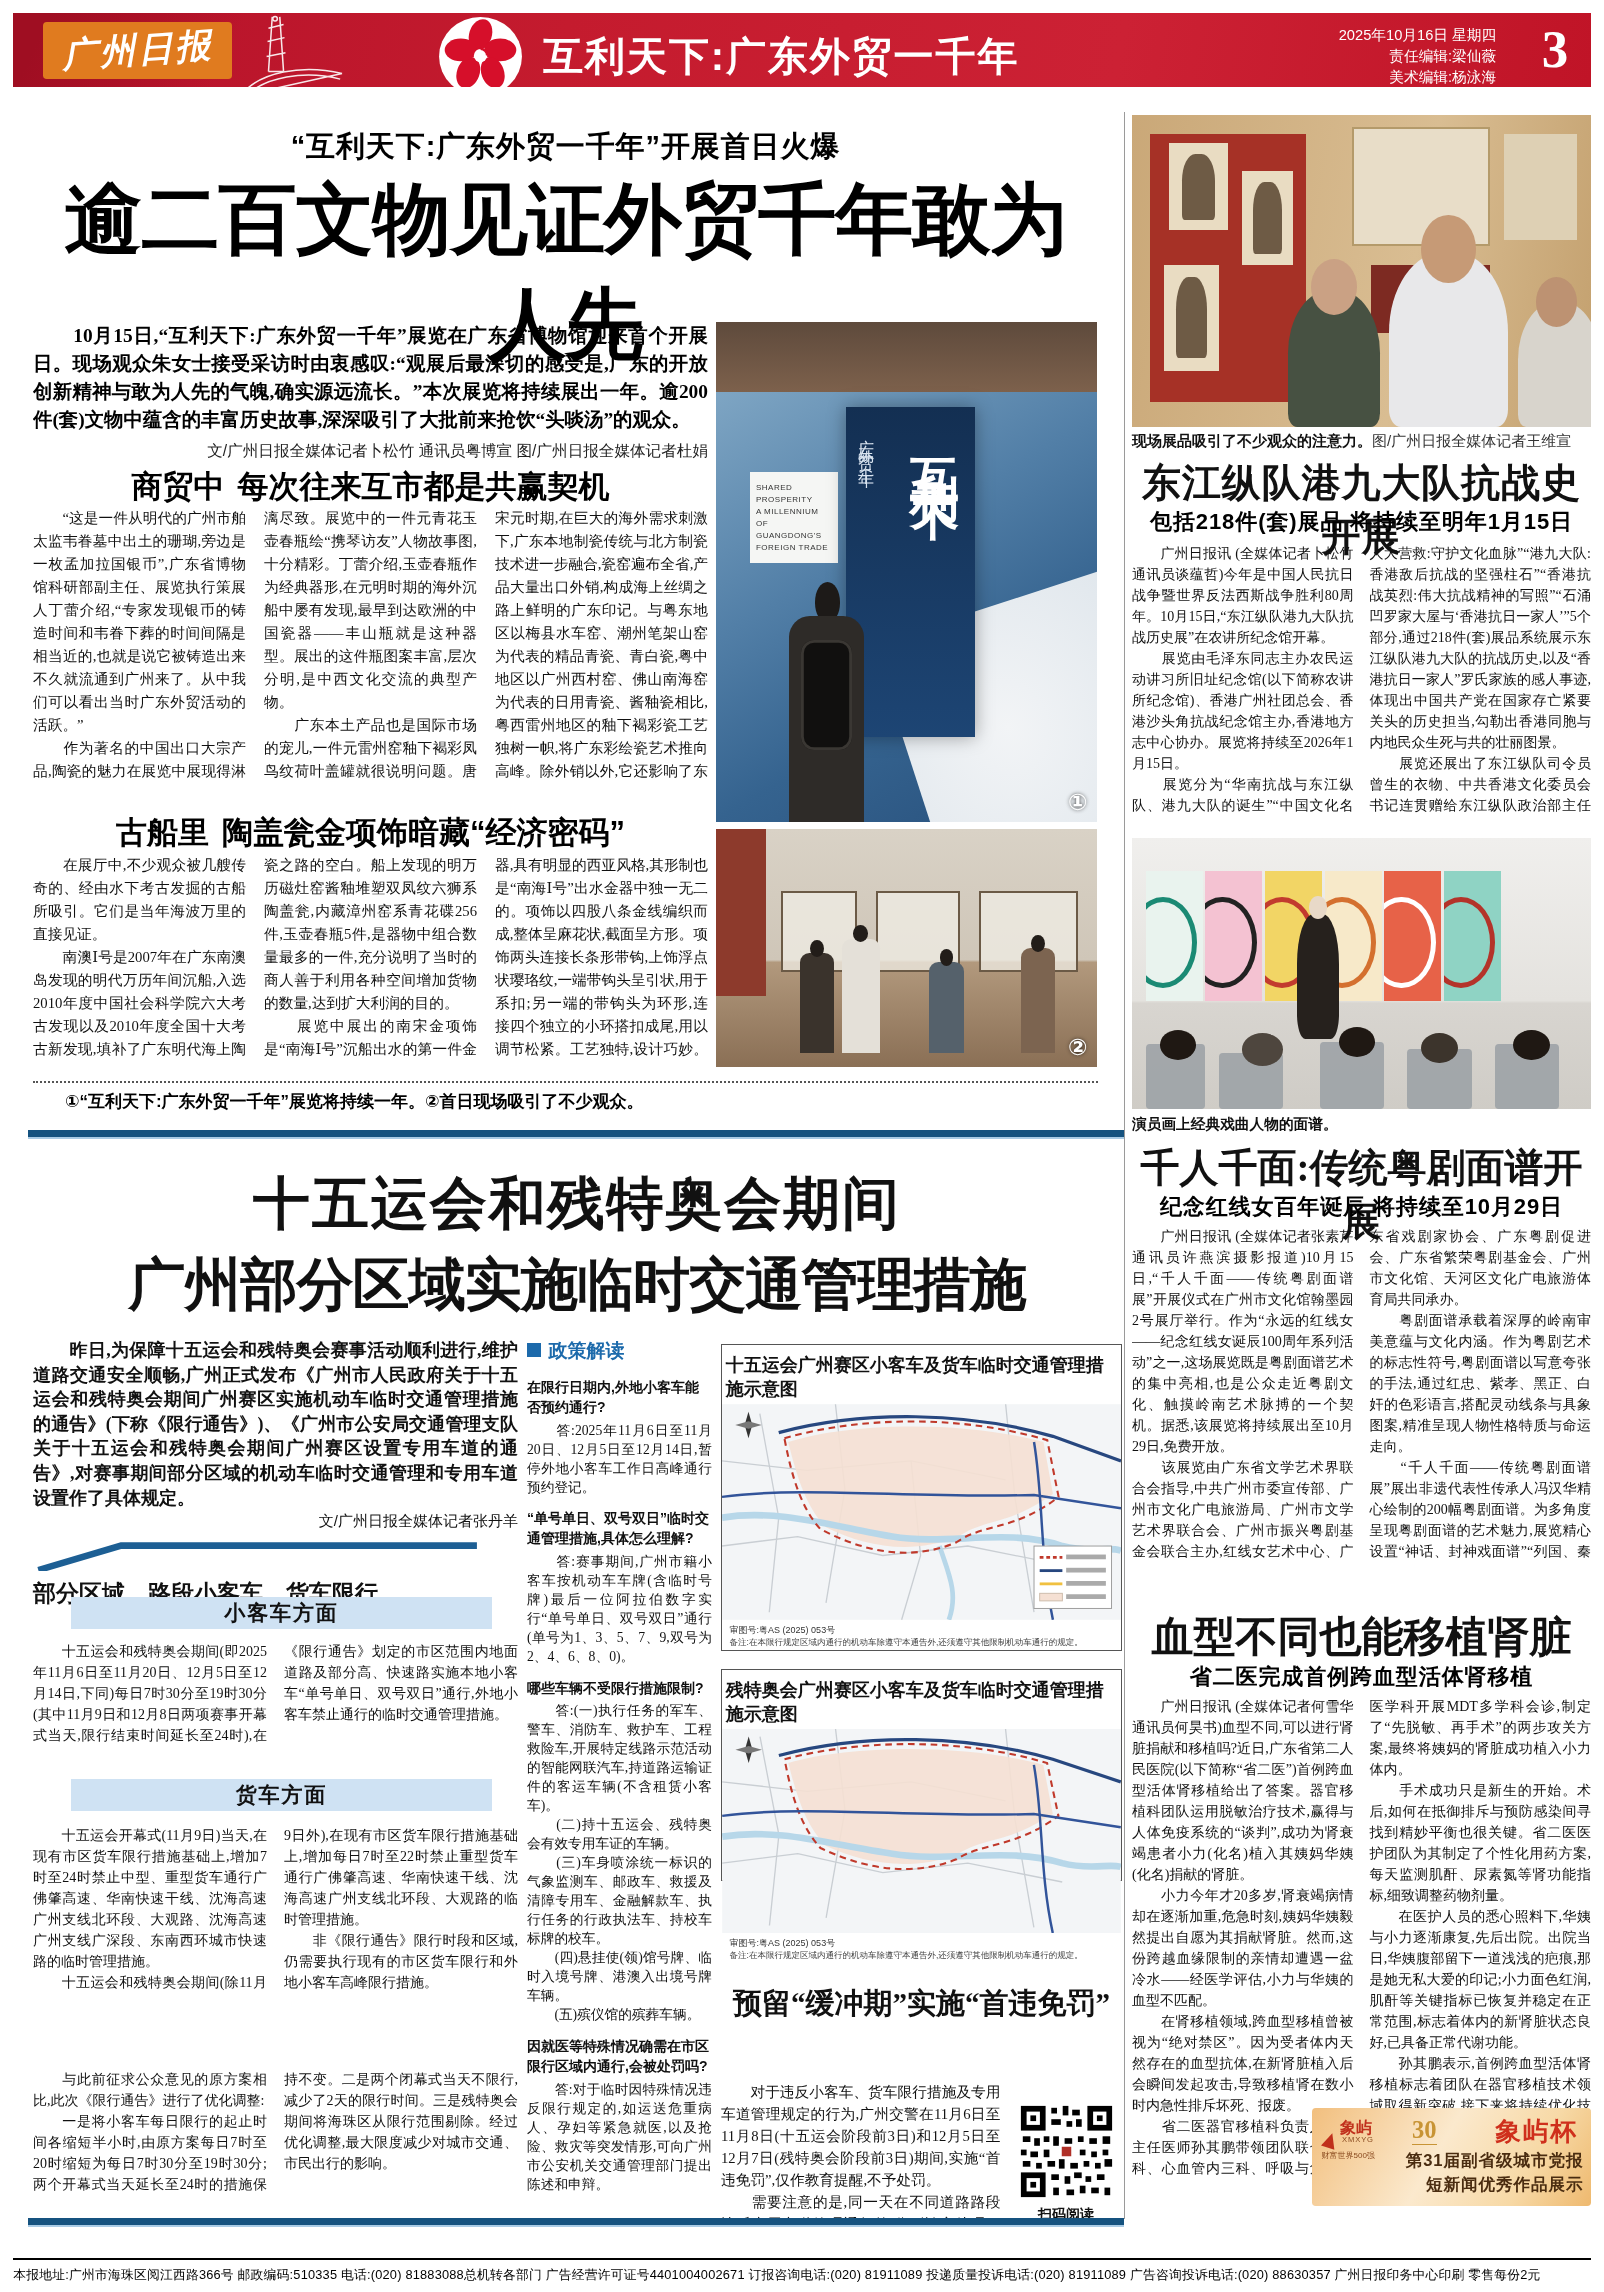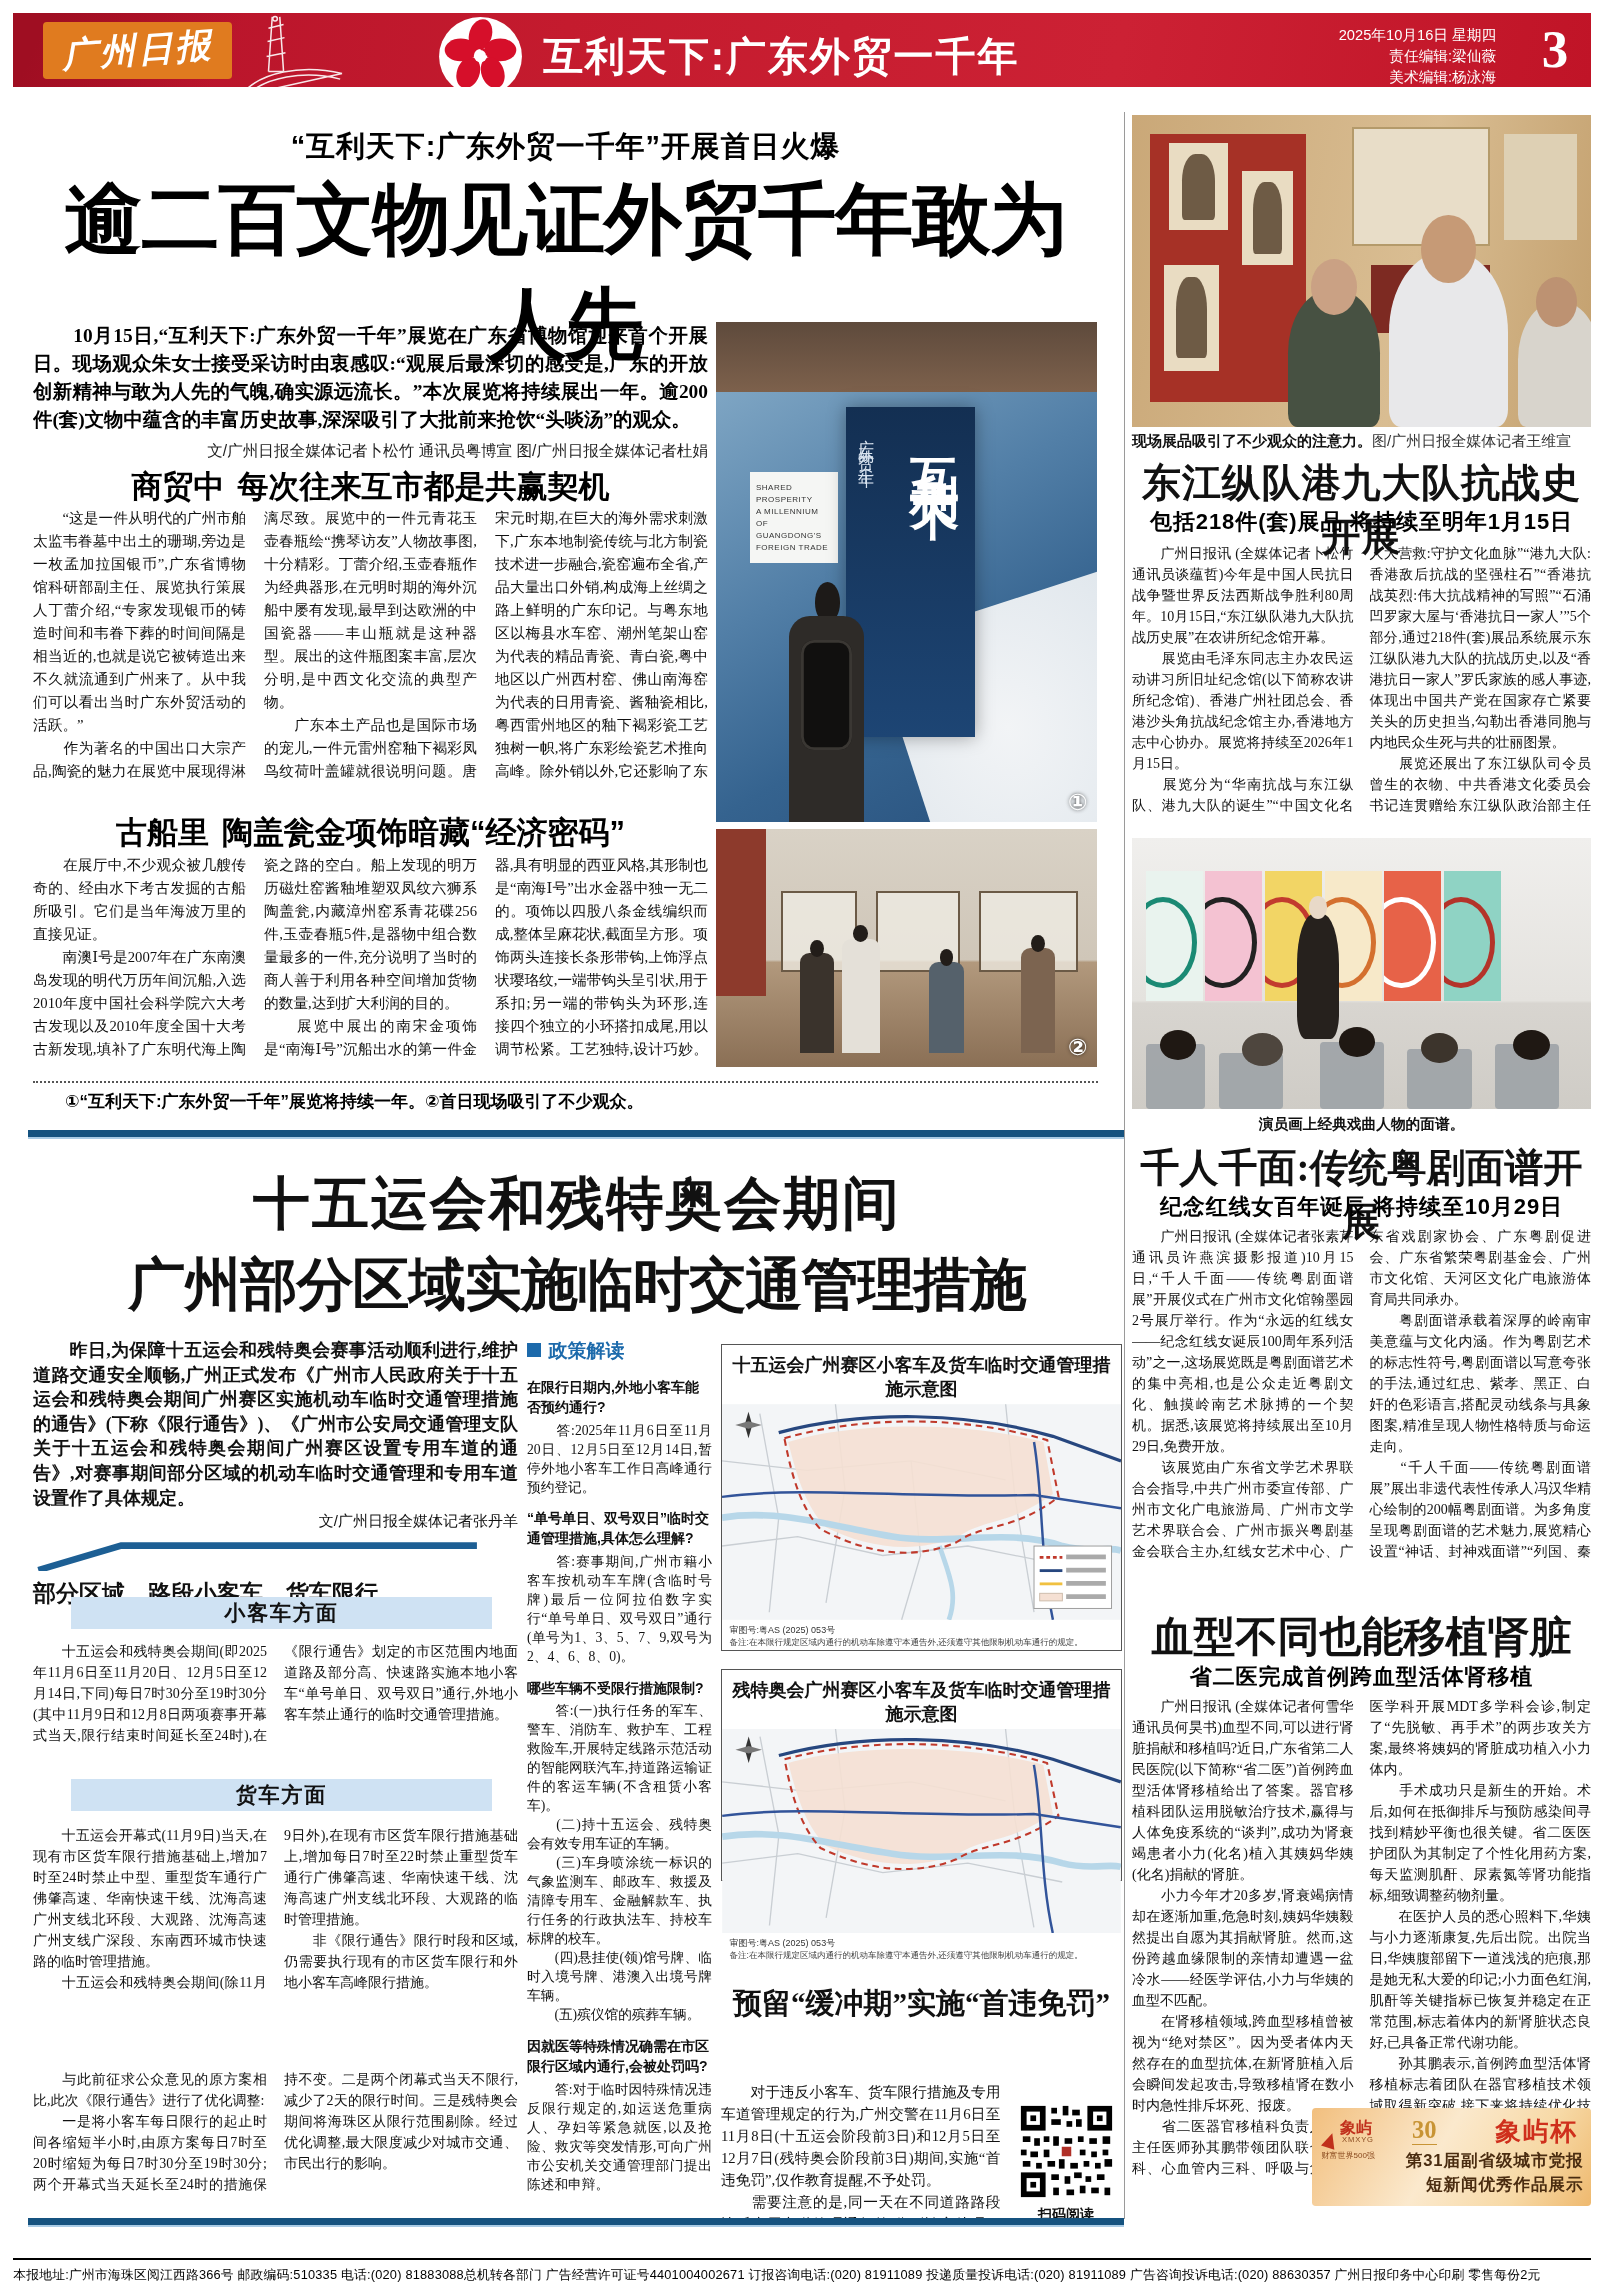--- a/index.html
+++ b/index.html
@@ -105,21 +105,21 @@
   .sb-photo2 { top:838px; height:271px; }
   .sp2-wall { position:absolute; inset:0; background:linear-gradient(#f0efed 0%,#e4e2de 60%,#d8d5d0 61%,#cfccc6 100%); }
   .mask-strip { position:absolute; left:3%; top:12%; width:78%; height:48%; display:flex; }
   .mask { flex:1; margin-right:2.8px; position:relative; overflow:hidden; }
   .mask .swirl { position:absolute; width:120%; height:70%; border:5.7px solid rgba(20,20,20,.8);
            border-radius:50%; left:-30%; top:20%; }
   .perf { position:absolute; left:36%; top:28%; width:9%; height:46%; background:#26211d; border-radius:40% 40% 20% 20%; }
   .perf::before { content:""; position:absolute; left:28%; top:-14%; width:44%; height:18%; background:#e8d9c8; border-radius:50%; }
   .aud-row { position:absolute; left:0; width:100%; }
   .chairback { position:absolute; background:#9aa0a4; border-radius:3.8px; opacity:.85; }
-  .sb-cap2 { top:1115px; text-align:center; font-size:14.7px; font-weight:700; }
+  .sb-cap2 { top:1115px; text-align:left; font-size:14.7px; font-weight:700; }
   .sb-h2 { top:1141px; text-align:center; font-size:39px; font-weight:900; }
   .sb-sub2 { top:1192px; }
   .sb-body2 { top:1226px; height:346px; }
   .sb-h3 { top:1609px; text-align:center; font-size:42px; font-weight:900; }
   .sb-sub3 { top:1662px; }
   .sb-body3 { top:1696px; height:517px; }
   .ad { left:1312px; top:2108px; width:279px; height:98px;
         background:linear-gradient(120deg,#f2bf7e 0%,#fbe9cd 45%,#f7d9a6 75%,#eeb96f 100%);
         border-radius:3.8px; overflow:hidden; }
   .ad-mark { position:absolute; left:9.5px; top:9.5px; color:#c0301c; font-weight:900; font-size:16px; }
@@ -159,21 +159,21 @@
 
   .policy { left:527px; top:1338px; width:185px; height:878px; overflow:hidden; }
   .policy-tag { color:#1c6aab; font-weight:900; font-size:19px; margin-bottom:13.2px; }
   .policy-tag .sq { display:inline-block; width:14px; height:14px; background:#1c6aab; margin-right:7.6px; }
   .qa-q { font-size:14px; font-weight:800; line-height:20px; margin:11.4px 0 3.8px; }
   .qa-a { font-size:13.7px; line-height:19px; text-align:justify; white-space:pre-line;
         font-family:"Liberation Serif","DejaVu Serif",serif; }
 
   .mapbox { left:721px; width:401px; border:0.9px solid #555; background:#fff; }
   .map1 { top:1344px; height:307px; } .map2 { top:1669px; height:212px; }
-  .map-title { text-align:center; font-size:18px; font-weight:900; padding:7.6px 3.8px 3.8px; }
+  .map-title { text-align:left; font-size:18px; font-weight:900; padding:7.6px 3.8px 3.8px; }
   .map-credit { font-size:9px; color:#333; padding:0.9px 7.6px 0; }
   .map-note { font-size:8.5px; color:#444; padding:0 7.6px 2.8px; }
   .tr-sub3 { left:721px; top:1984px; width:401px; text-align:center; font-size:29px; font-weight:900; }
   .sub3-body { left:721px; top:2037px; width:401px; height:182px; font-size:14.7px; line-height:22px;
         text-align:justify; white-space:pre-line; overflow:hidden;
         font-family:"Liberation Serif","DejaVu Serif",serif; }
   .qr-wrap { float:right; width:112px; margin:23px 0 0 9.5px; text-align:center; }
   .qr-cap { font-size:14px; font-weight:800; line-height:1.4; white-space:pre-line;
         font-family:"Liberation Sans","DejaVu Sans",sans-serif; }
 

